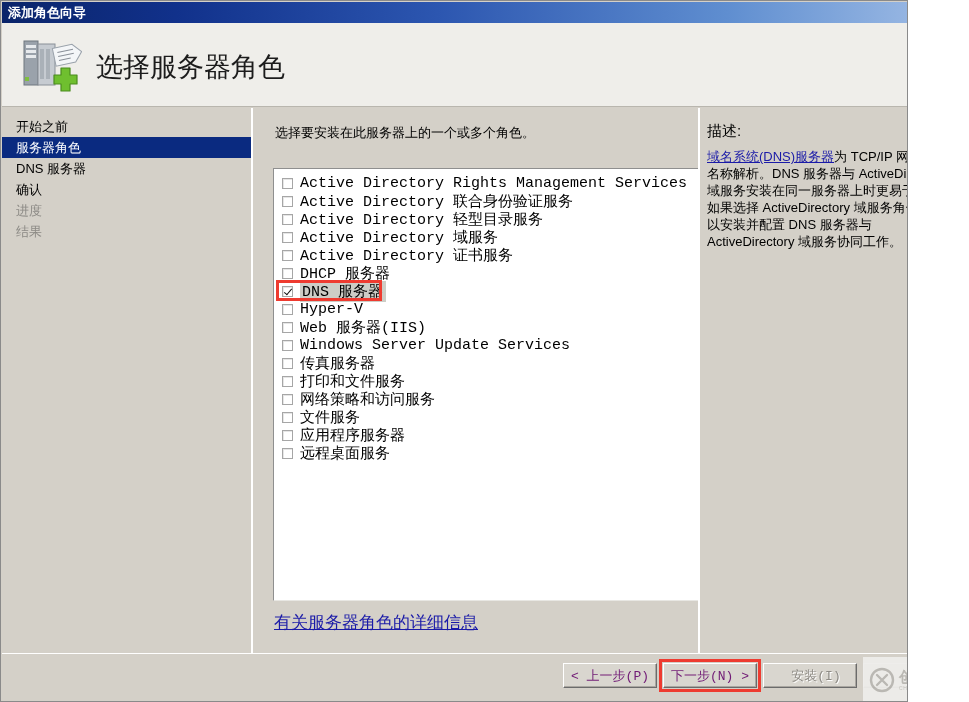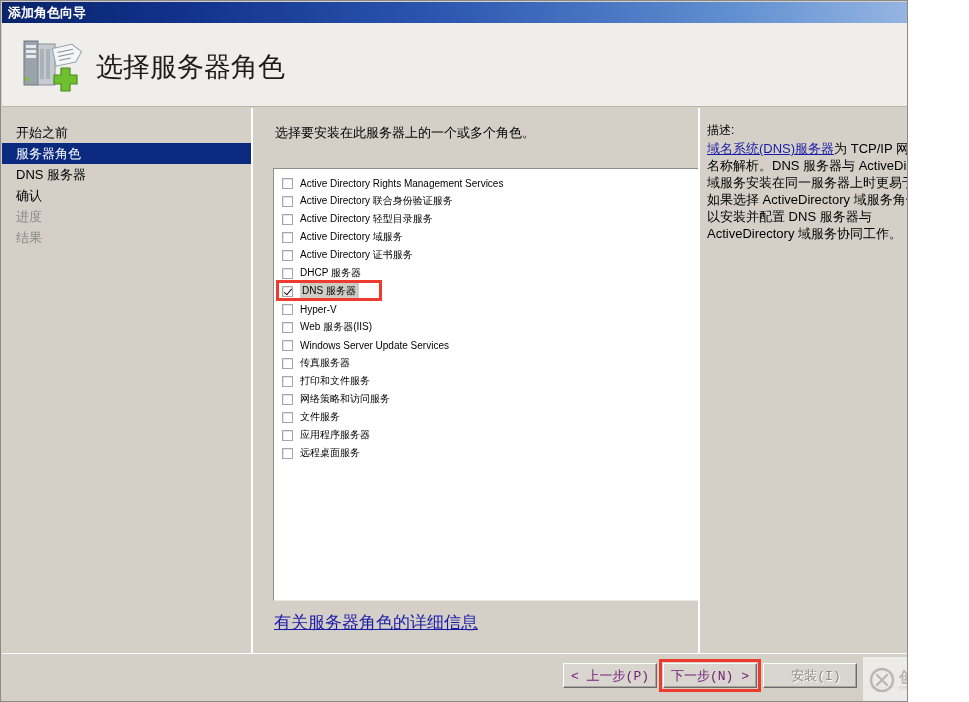--- a/index.html
+++ b/index.html
@@ -94,21 +94,21 @@
 
   
   #sidebar {
     position: absolute;
     left: 1px; top: 107px;
     width: 251px;
     height: 545px;
     background: #d4d0c8;
     border-right: 2px solid #ffffff;
     box-sizing: border-box;
-    padding-top: 14px;
+    padding-top: 8px;
   }
   .side-item {
     height: 21px;
     line-height: 21px;
     padding-left: 14px;
     font-size: 13px;
     color: #000000;
     white-space: nowrap;
     cursor: default;
   }
@@ -155,22 +155,22 @@
     box-sizing: border-box;
     overflow: hidden;
     padding-top: 5px;
   }
   .role-row {
     position: relative;
     height: 18px;
     display: flex;
     align-items: center;
     padding-left: 8px;
-    font-family: Liberation Sans, sans-serif;
-    font-size: 10px;
+    font-family: Liberation Mono, monospace;
+    font-size: 15px;
     white-space: nowrap;
     cursor: default;
   }
   .cb {
     width: 11px;
     height: 11px;
     background: #ffffff;
     border: 1px solid #a6a6a6;
     box-shadow: inset 1px 1px 0 #e6e6e6;
     box-sizing: border-box;
@@ -227,22 +227,22 @@
     height: 545px;
     background: #ffffff;
   }
   #desc-pane {
     position: absolute;
     left: 452px;
     top: 14px;
     width: 252px;
   }
   #desc-title {
-    font-size: 12px;
-    margin-bottom: 1px;
+    font-size: 15px;
+    margin-bottom: 7px;
   }
   #desc-body {
     font-size: 13px;
     line-height: 17px;
     text-align: left;
     word-break: break-word;
   }
   #desc-link {
     color: #1a1aa8;
     text-decoration: underline;

